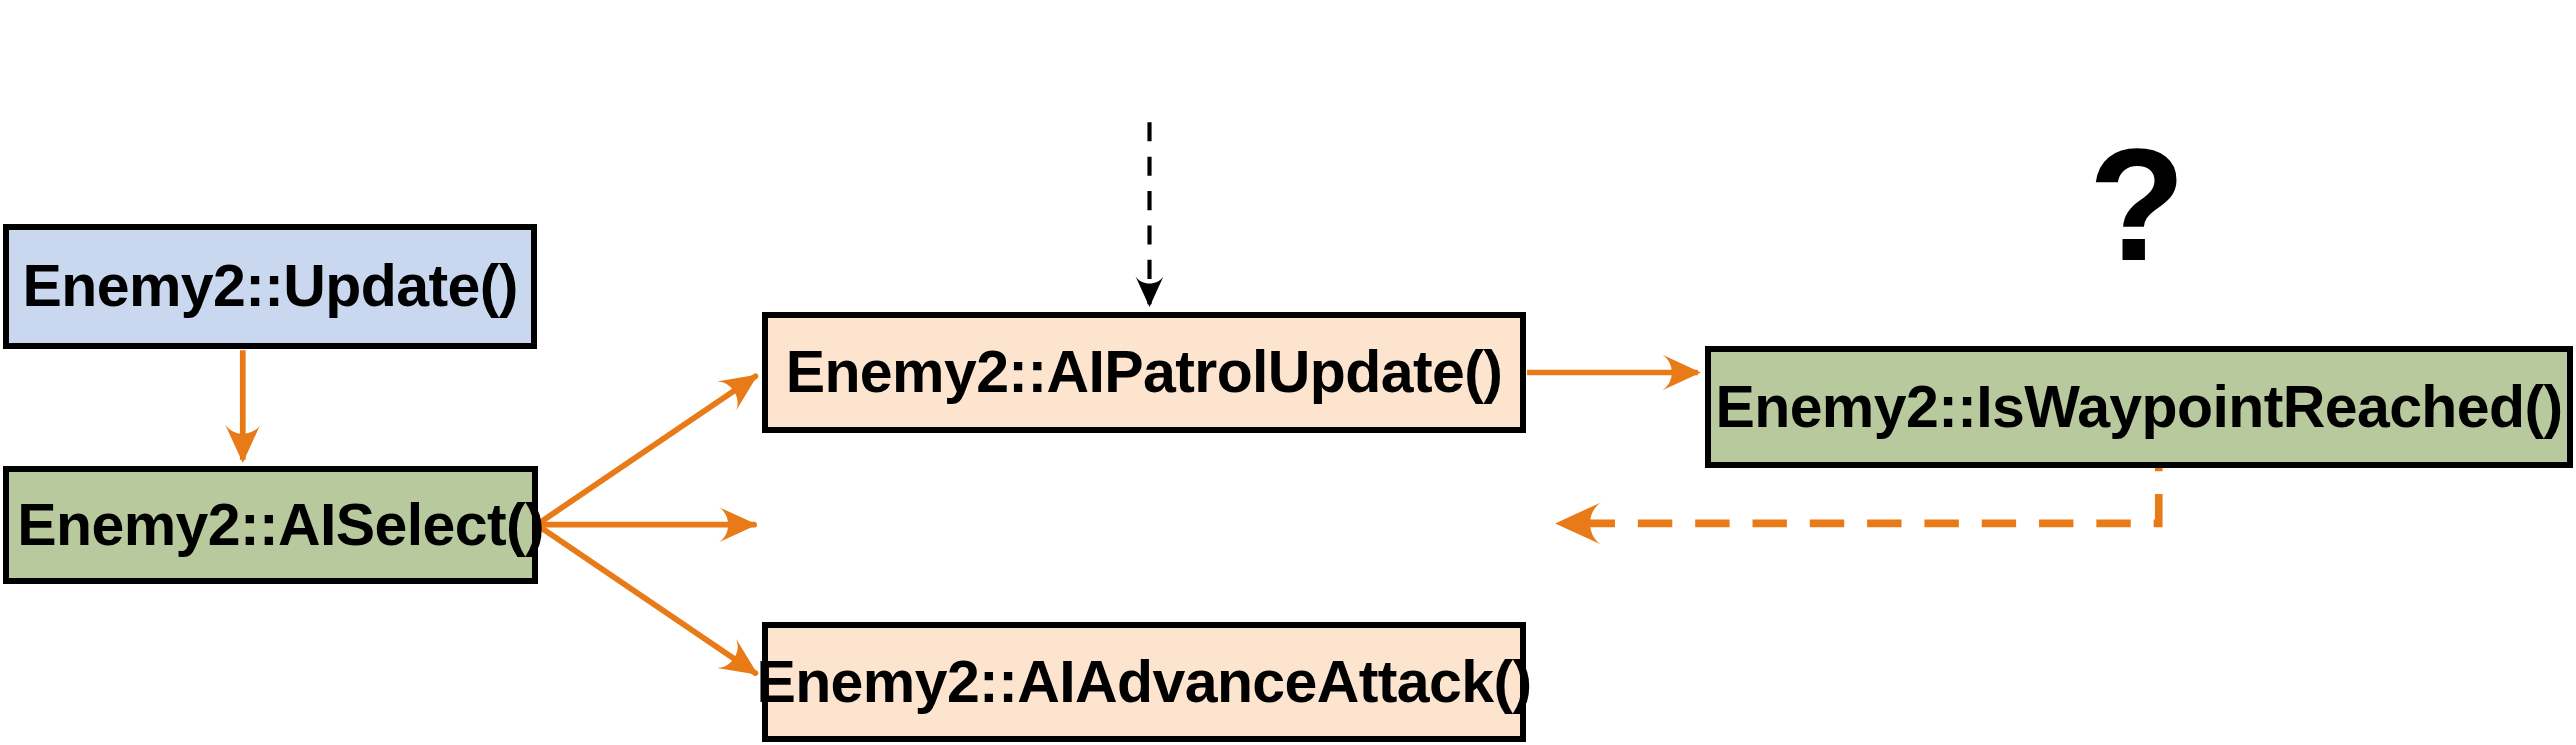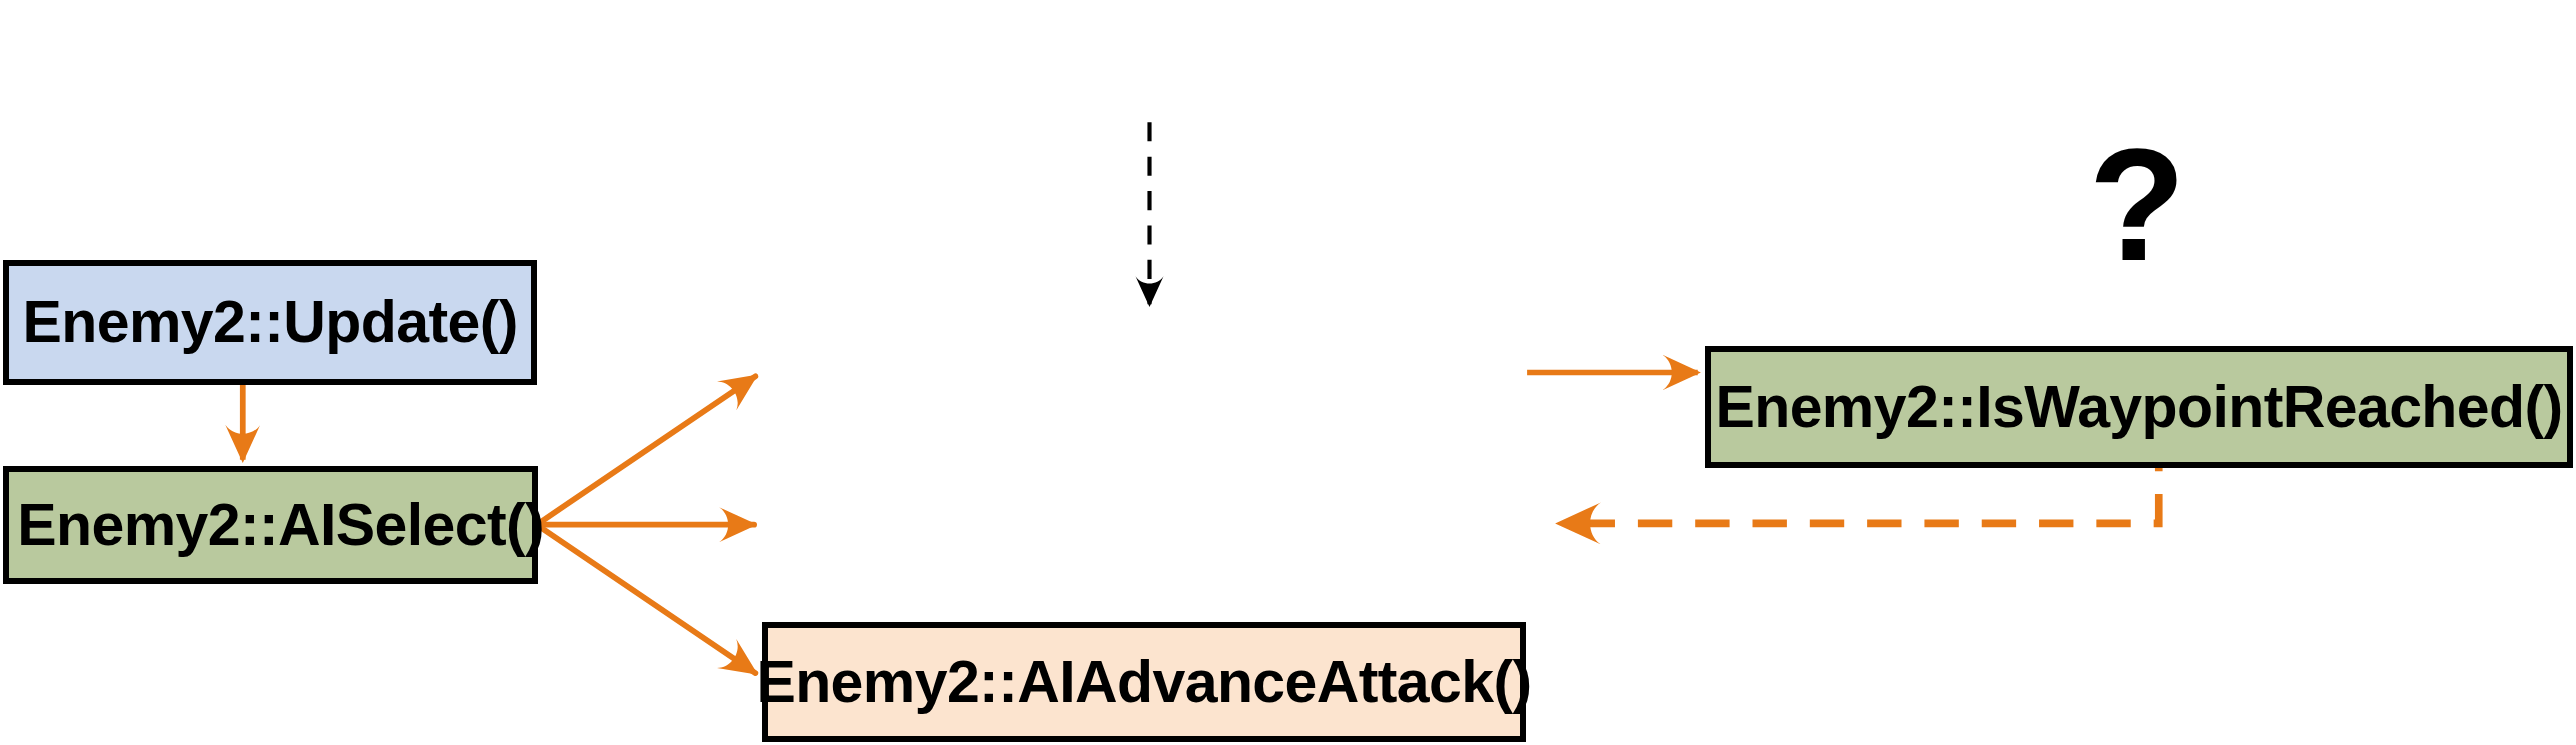--- a/index.html
+++ b/index.html
@@ -35,21 +35,21 @@
     font-size: 59px;
     letter-spacing: -0.6px;
     color: #000000;
     line-height: 1;
   }
   .node-green { background: #b9c99e; }
   .node-blue  { background: #c9d8ef; }
   .node-peach { background: #fce4cf; }
 
   .node-patrol-create   { left: 755px; top: 1.9px;   width: 773px; height: 119px; }
-  .node-update          { left: 3.2px;    top: 224px; width: 534px;  height: 125px; margin-top: 36px; }
+  .node-update          { left: 3.2px;    top: 224px; width: 534px;  height: 125px; }
   .node-select          { left: 3.2px;    top: 466px; width: 535px;  height: 118px; padding-left: 20px; }
   .node-patrol-update   { left: 762px; top: 312px; width: 764px; height: 121px; }
   .node-set-direction   { left: 762px; top: 467px; width: 764px; height: 118px; }
   .node-advance-attack  { left: 762px; top: 622px; width: 764px; height: 120px; align-items: center; }
   .node-waypoint        { left: 1705px; top: 320px; width: 868px; height: 122px; margin-top: 26px; }
 
   .qmark {
     position: absolute;
     left: 2054px;
     top: 113px;
@@ -97,20 +97,23 @@
 
 
   <div class="node node-blue node-update">
     <span>Enemy2::Update()</span>
   </div>
 
   <div class="node node-green node-select">
     <span>Enemy2::AISelect()</span>
   </div>
 
+  <div class="node node-peach node-patrol-update">
+    <span>Enemy2::AIPatrolUpdate()</span>
+  </div>
 
 
   <div class="node node-peach node-advance-attack">
     <span>Enemy2::AIAdvanceAttack()</span>
   </div>
 
   <div class="node node-green node-waypoint">
     <span>Enemy2::IsWaypointReached()</span>
   </div>
 

